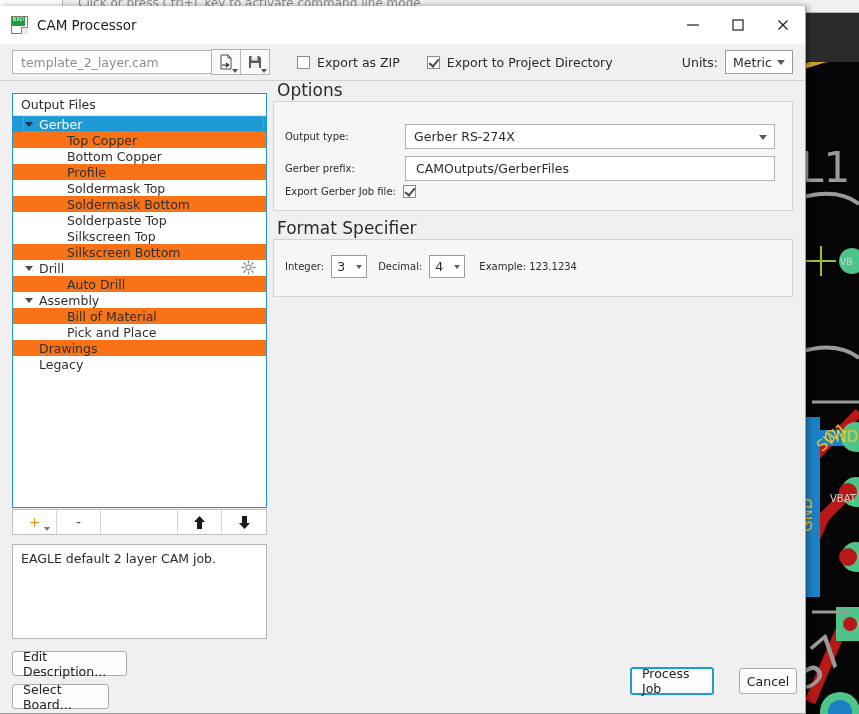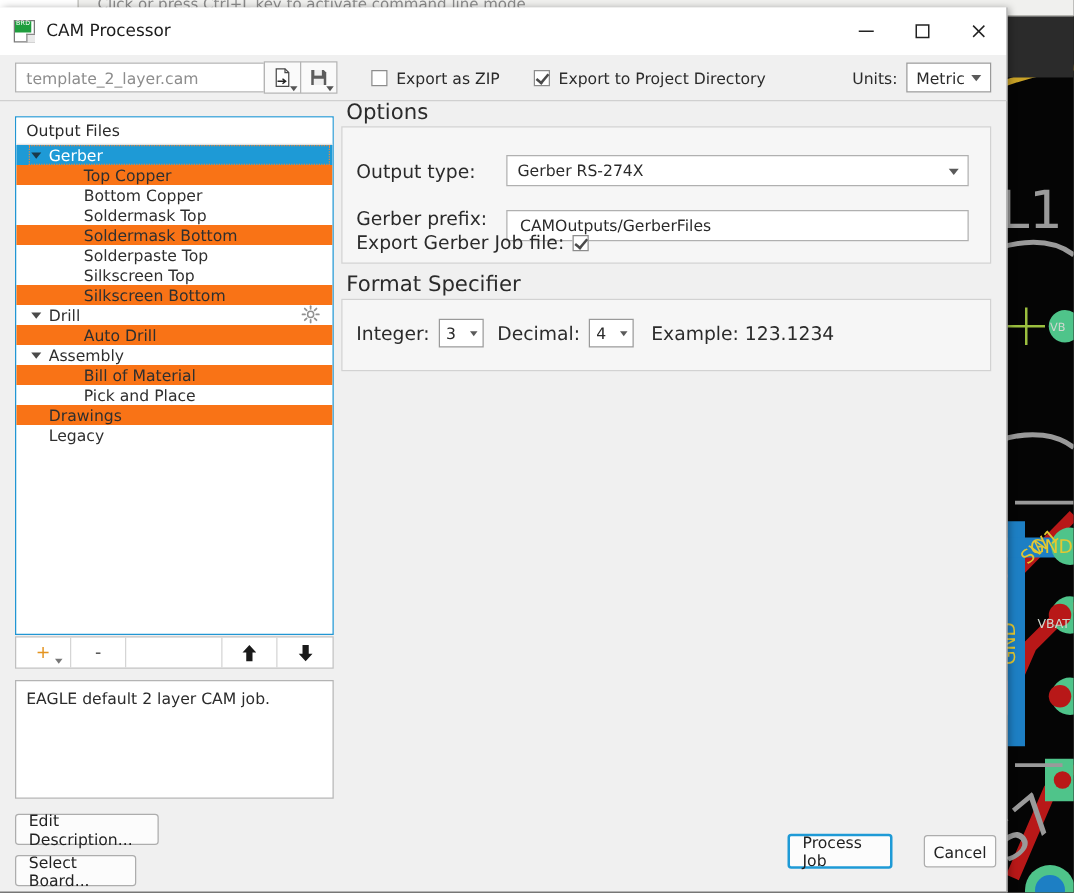--- a/index.html
+++ b/index.html
@@ -203,31 +203,30 @@
   }
   .group-title {
     position:absolute; font-size:17px; color:#2b2b2b; background:transparent;
   }
   .g-options { left:273px; top:20px; width:520px; height:110px; }
   .t-options { left:277px; top:-1px; }
   .g-format { left:273px; top:158px; width:520px; height:58px; }
   .t-format { left:277px; top:137px; }
 
   .row { position:absolute; display:flex; align-items:center; }
-  .lbl { font-size:15px; color:#2b2b2b; }
+  .lbl { font-size:10px; color:#2b2b2b; }
   .combo {
     background:#fff; border:1px solid #b0b0b0; height:25px;
     display:flex; align-items:center; padding-left:8px; box-sizing:border-box;
     font-size:12.5px; position:relative;
   }
   .textfield {
     background:#fff; border:1px solid #b0b0b0; height:25px;
     display:flex; align-items:center; padding-left:10px; box-sizing:border-box;
     font-size:12.5px;
-    margin-top:12px;
   }
   .spin {
     width:36px; height:23px; background:#fff; border:1px solid #9a9a9a;
     display:flex; align-items:center; padding-left:5px; box-sizing:border-box;
     font-size:12.5px; position:relative;
   }
   .spin .caret { right:4px; border-left:3.5px solid transparent;
     border-right:3.5px solid transparent; border-top:4.5px solid #5a5a5a; }
 
   
@@ -369,20 +368,24 @@
               <span class="focusring"></span>
             </div>
             <div class="tree-row child alt">
               <span class="twisty"></span>
               <span class="tree-label">Top Copper</span>
             </div>
             <div class="tree-row child">
               <span class="twisty"></span>
               <span class="tree-label">Bottom Copper</span>
             </div>
+            <div class="tree-row child alt">
+              <span class="twisty"></span>
+              <span class="tree-label">Profile</span>
+            </div>
             <div class="tree-row child">
               <span class="twisty"></span>
               <span class="tree-label">Soldermask Top</span>
             </div>
             <div class="tree-row child alt">
               <span class="twisty"></span>
               <span class="tree-label">Soldermask Bottom</span>
             </div>
             <div class="tree-row child">
               <span class="twisty"></span>

